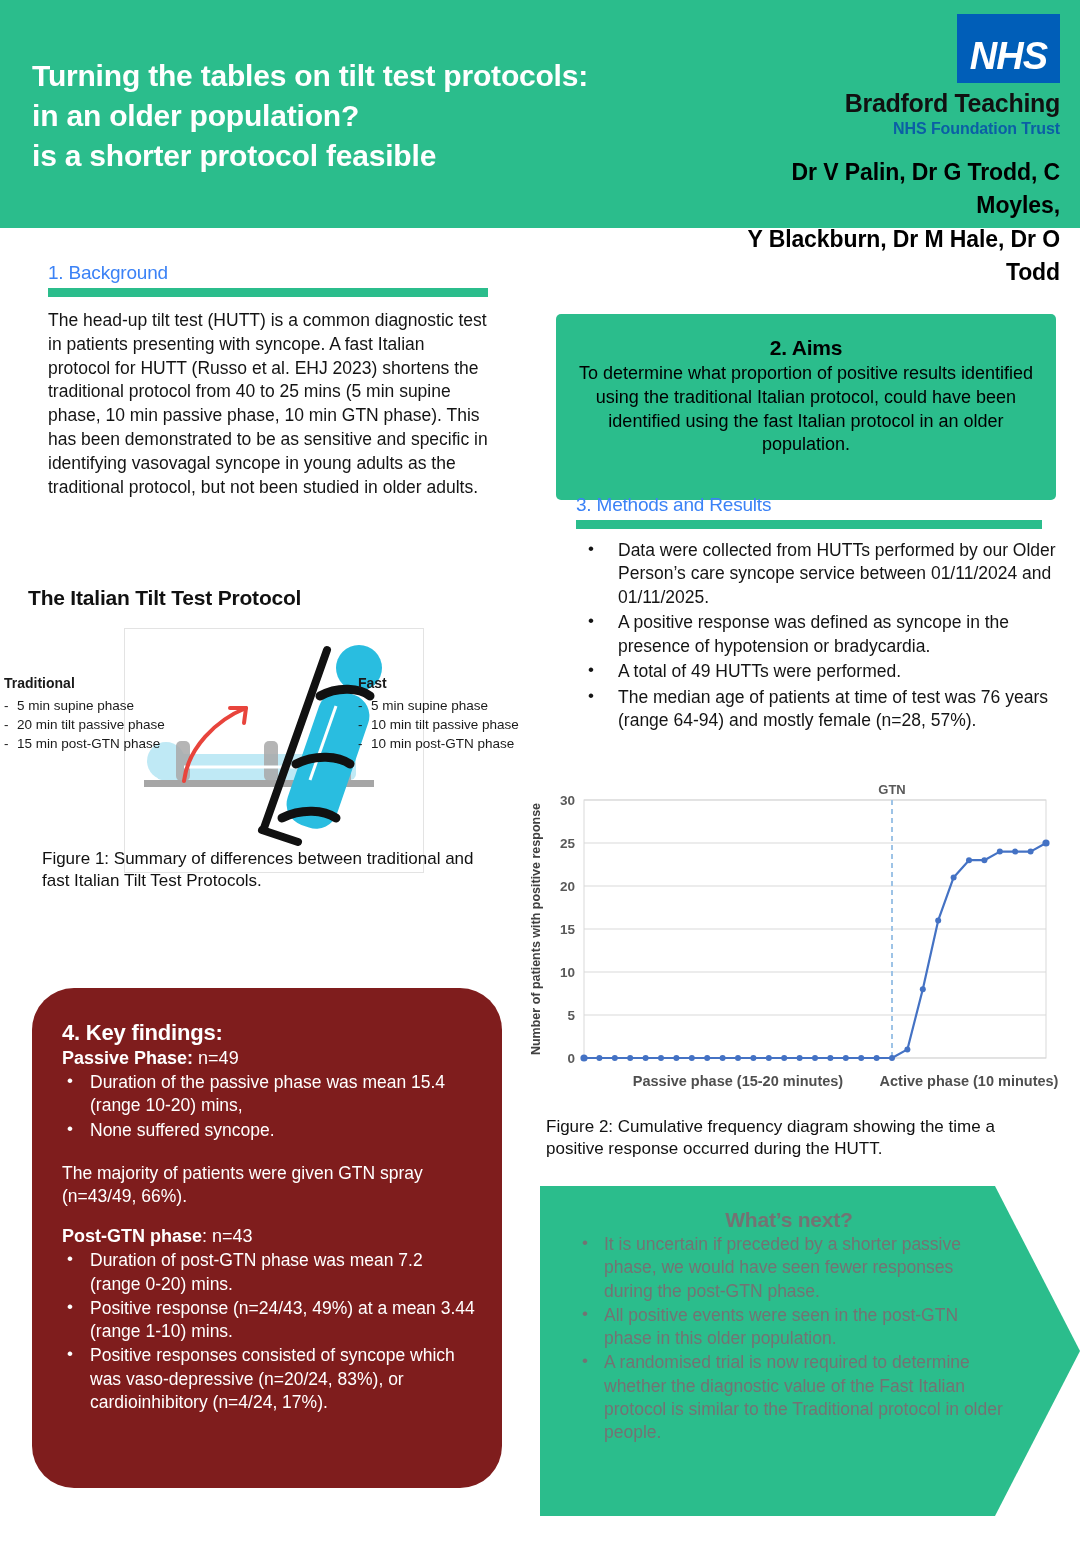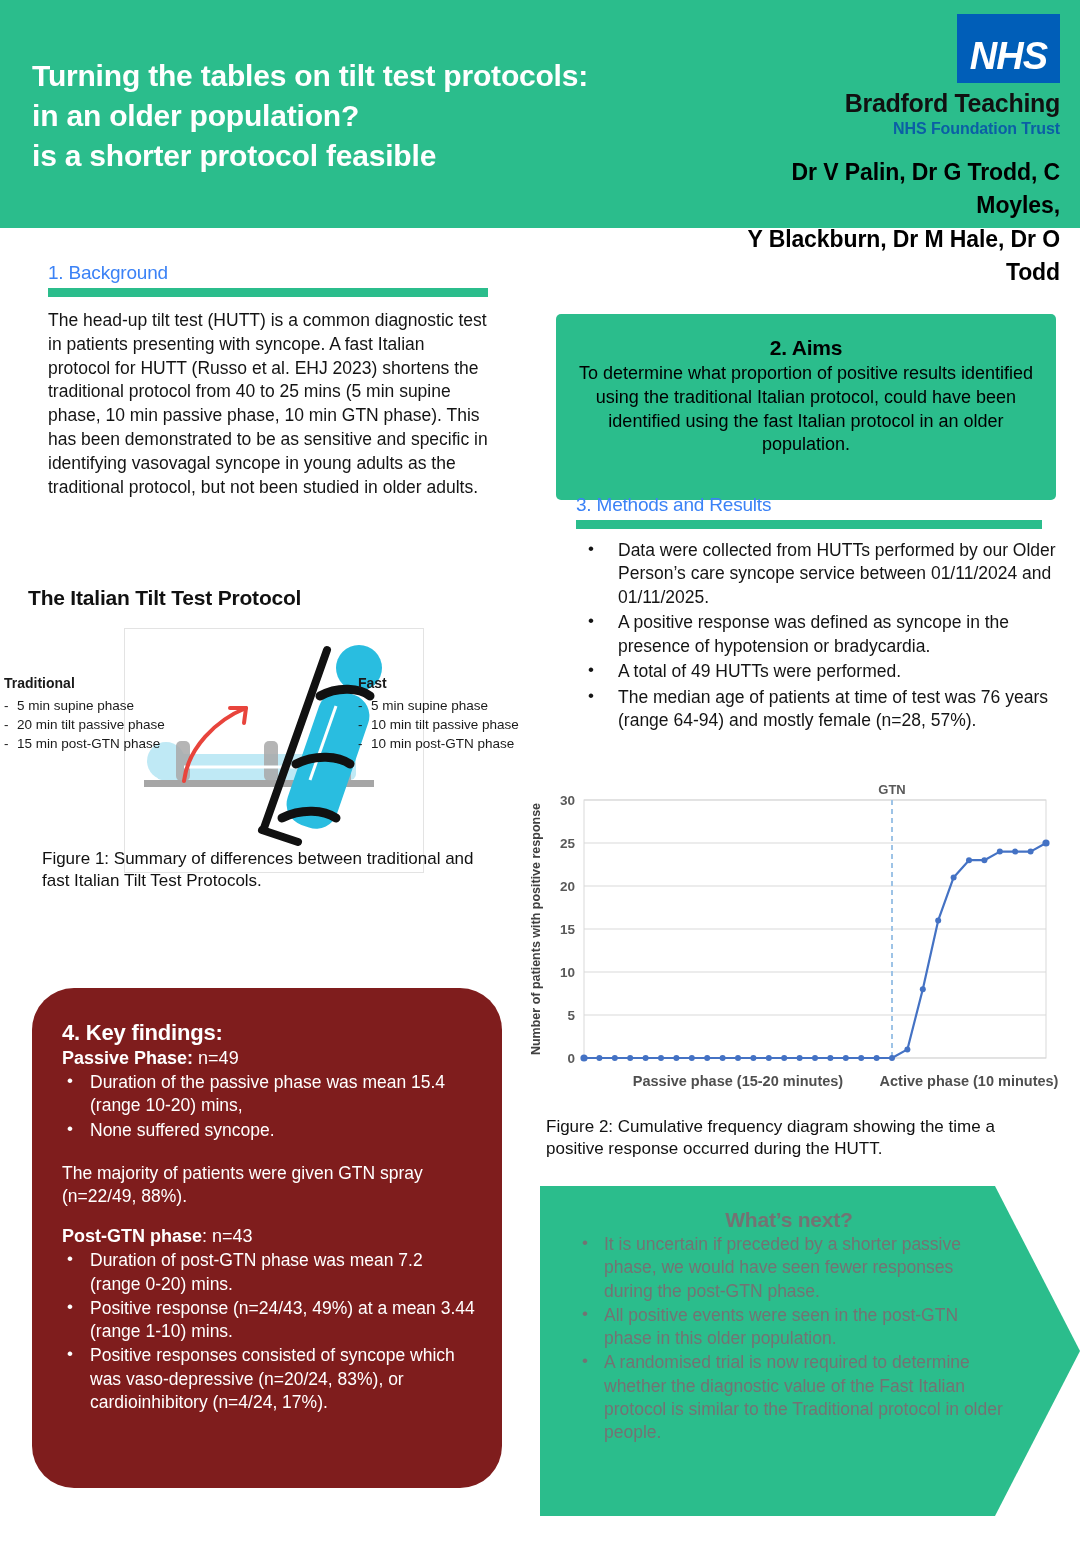--- a/index.html
+++ b/index.html
@@ -227,21 +227,21 @@
 
     <div class="keybox">
       <h3>4. Key findings:</h3>
       <div class="sub">
         <span>Passive Phase:</span><span class="norm"> n=49</span>
       </div>
       <ul>
         <li>Duration of the passive phase was mean 15.4 (range 10-20) mins,</li>
         <li>None suffered syncope.</li>
       </ul>
-      <div class="plain">The majority of patients were given GTN spray (n=22/49, 88%).</div>
+      <div class="plain">The majority of patients were given GTN spray (n=43/49, 66%).</div>
       <div class="gap"></div>
       <div class="sub">
         <span>Post-GTN phase</span><span class="norm">: n=43</span>
       </div>
       <ul>
         <li>Duration of post-GTN phase was mean 7.2 (range 0-20) mins.</li>
         <li>Positive response (n=24/43, 49%) at a mean 3.44 (range 1-10) mins.</li>
         <li>Positive responses consisted of syncope which was vaso-depressive (n=20/24, 83%), or cardioinhibitory (n=4/24, 17%).</li>
       </ul>
     </div>

